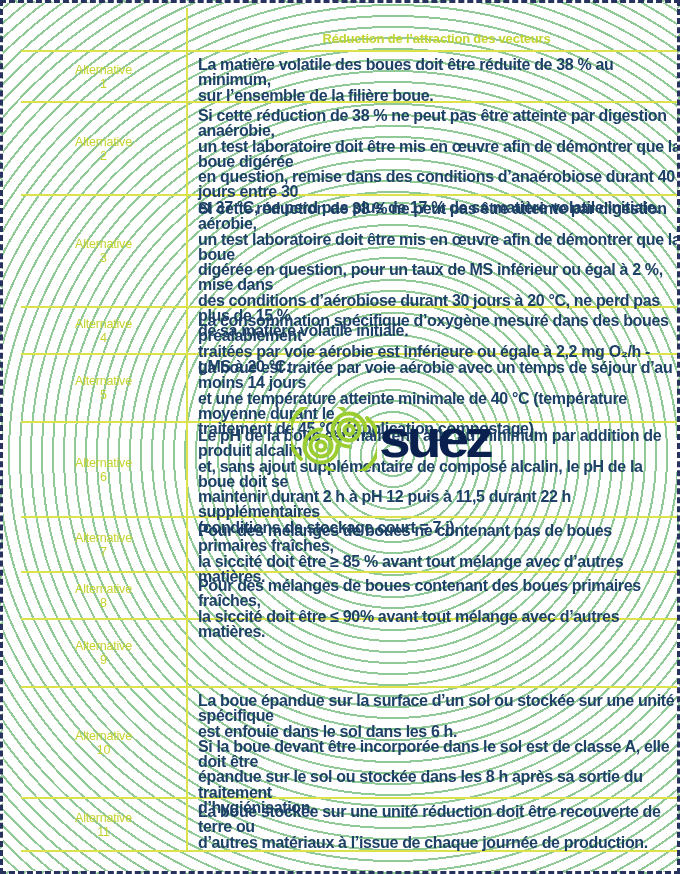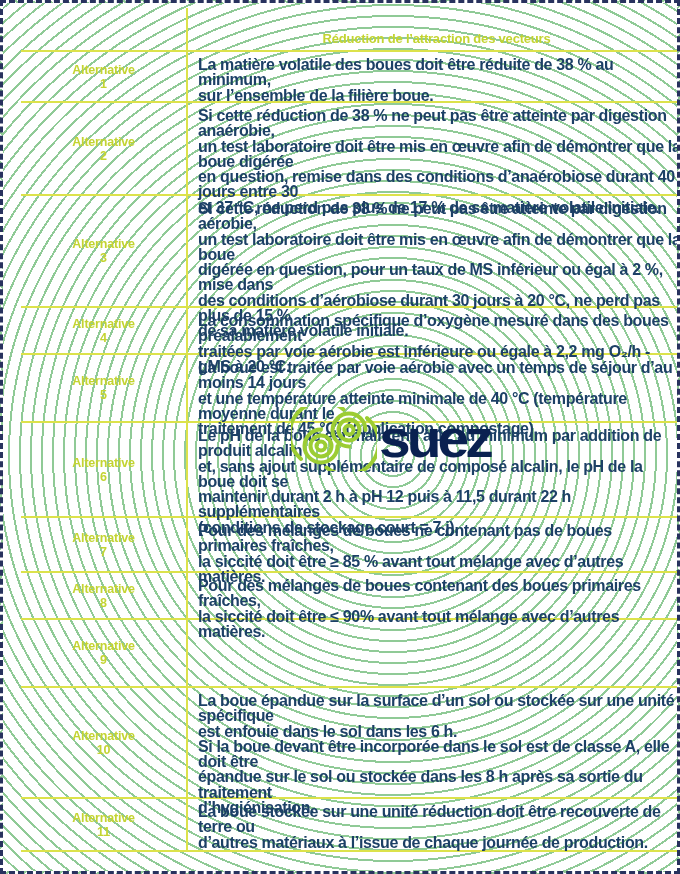--- a/index.html
+++ b/index.html
@@ -15,21 +15,21 @@
     border:3px dashed #28325e;
     overflow:hidden;
     font-family:"Liberation Sans", sans-serif;
   }
   .table { position:absolute; left:18px; top:5px; width:664px; }
   .row { display:flex; border-bottom:2px solid #dce24b; box-sizing:border-box; }
   .label-cell {
     flex:0 0 167px; width:167px;
     border-right:2px solid #dce24b;
     display:flex; flex-direction:column; align-items:center; justify-content:center;
-    color:#c3d431; font-weight:bold; font-size:12.5px; line-height:14px;
+    color:#c3d431; font-weight:normal; font-size:12.5px; line-height:14px;
     letter-spacing:-0.2px;
     box-sizing:border-box;
   }
   .text-cell {
     flex:1;
     padding:5px 2px 0 10px;
     color:#1c4066; font-weight:bold;
     font-size:16px; line-height:15.3px; letter-spacing:-0.35px;
     white-space:pre-line;
     box-sizing:border-box;

